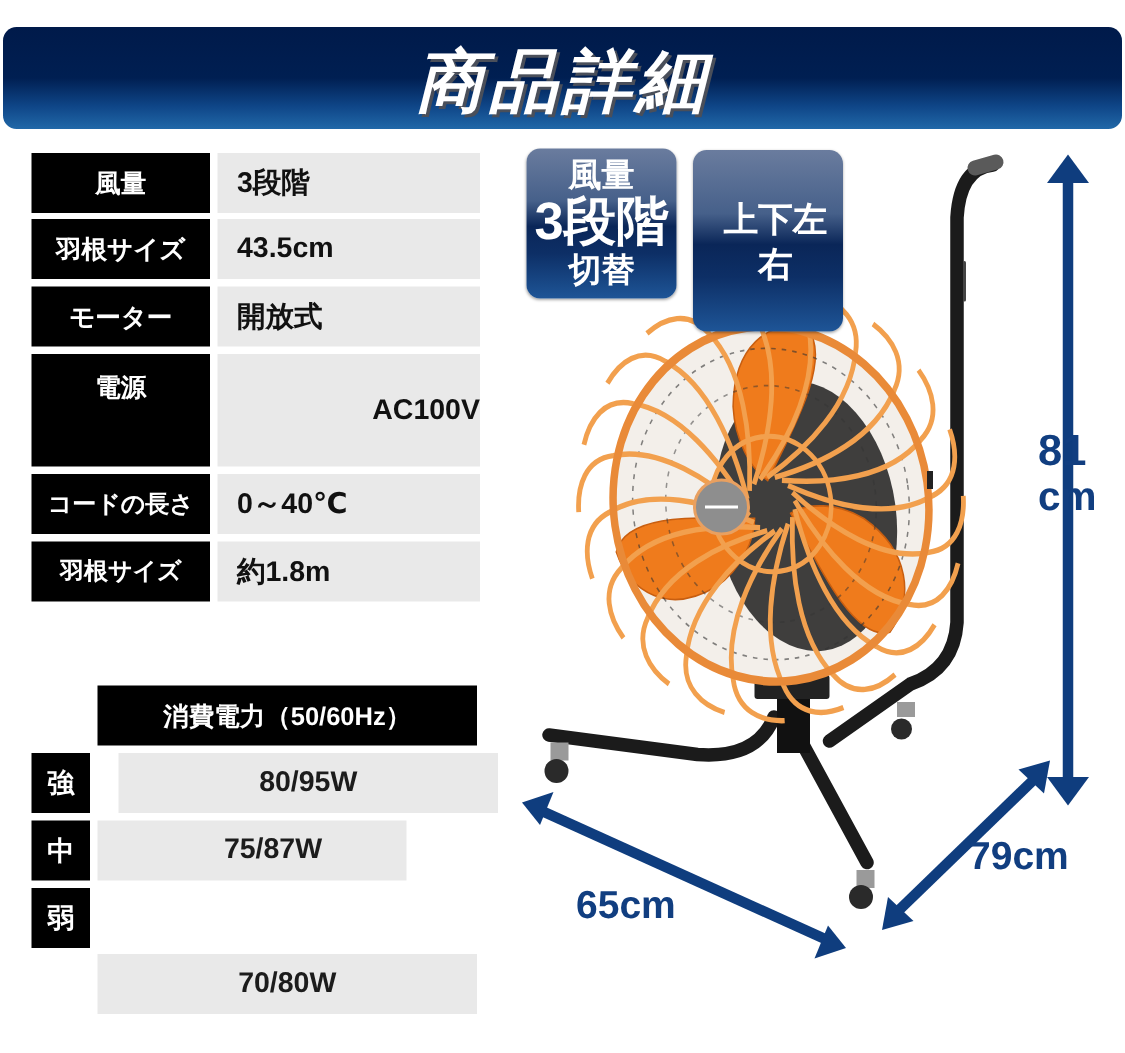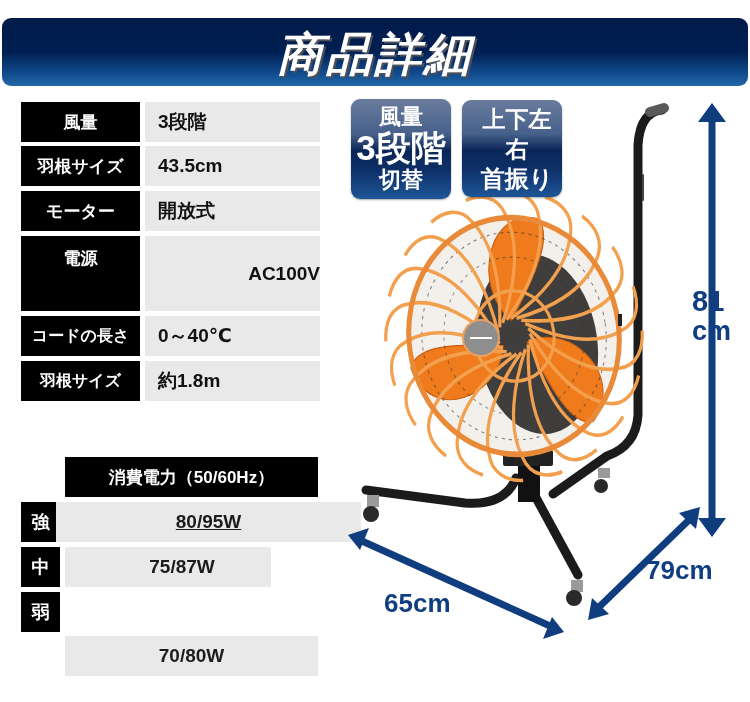--- a/index.html
+++ b/index.html
@@ -64,21 +64,21 @@
   <div>
     <div class="cell lbl" style="left:21px;top:361px;width:119px;height:40px;font-size:16px;">羽根サイズ</div>
     <div class="cell val" style="left:145px;top:361px;width:175px;height:40px;">約1.8m</div>
   </div>
 </div>
 
 <div>
   <div class="cell lbl" style="left:65px;top:457px;width:253px;height:40px;">消費電力（50/60Hz）</div>
   <div>
     <div class="cell lbl" style="left:21px;top:502px;width:39px;height:40px;font-size:18px;">強</div>
-    <div class="cell pval" style="left:56px;top:502px;width:305px;height:40px;text-decoration:underline;">80/95W</div>
+    <div class="cell pval" style="left:79px;top:502px;width:253px;height:40px;">80/95W</div>
   </div>
   <div>
     <div class="cell lbl" style="left:21px;top:547px;width:39px;height:40px;font-size:18px;">中</div>
     <div class="cell pval" style="left:65px;top:547px;width:206px;height:40px;padding-left:28px;">75/87W</div>
   </div>
   <div>
     <div class="cell lbl" style="left:21px;top:592px;width:39px;height:40px;font-size:18px;">弱</div>
     <div class="cell pval" style="left:65px;top:592px;width:253px;height:40px;margin-top:44px;">70/80W</div>
   </div>
 </div>
@@ -163,21 +163,20 @@
     <polygon points="588,620 592,598 609,614" stroke="none"></polygon>
     <polygon points="700,507 696,529 679,513" stroke="none"></polygon>
   </g>
 </svg>
 
 <div class="badge b1" style="left:351px;top:99px;width:100px;height:100px;">
   <span class="l1">風量</span>
   <span class="l2">3段階</span>
   <span class="l3">切替</span>
 </div>
-<div class="badge b2" style="left:462px;top:100px;width:100px;height:97px;padding-left:10px;">
+<div class="badge b2" style="left:462px;top:100px;width:100px;height:121px;padding-left:10px;">
   <span class="l1">上下左右</span>
-  <span class="l2">首振り</span>
 </div>
 
 <div class="dim" style="left:692px;top:286px;font-size:29px;line-height:30px;">81</div>
 <div class="dim" style="left:692px;top:316px;font-size:27px;line-height:30px;">cm</div>
 <div class="dim" style="left:384px;top:588px;font-size:26px;line-height:30px;">65cm</div>
 <div class="dim" style="left:646px;top:555px;font-size:26px;line-height:30px;">79cm</div>
 
 </body></html>

